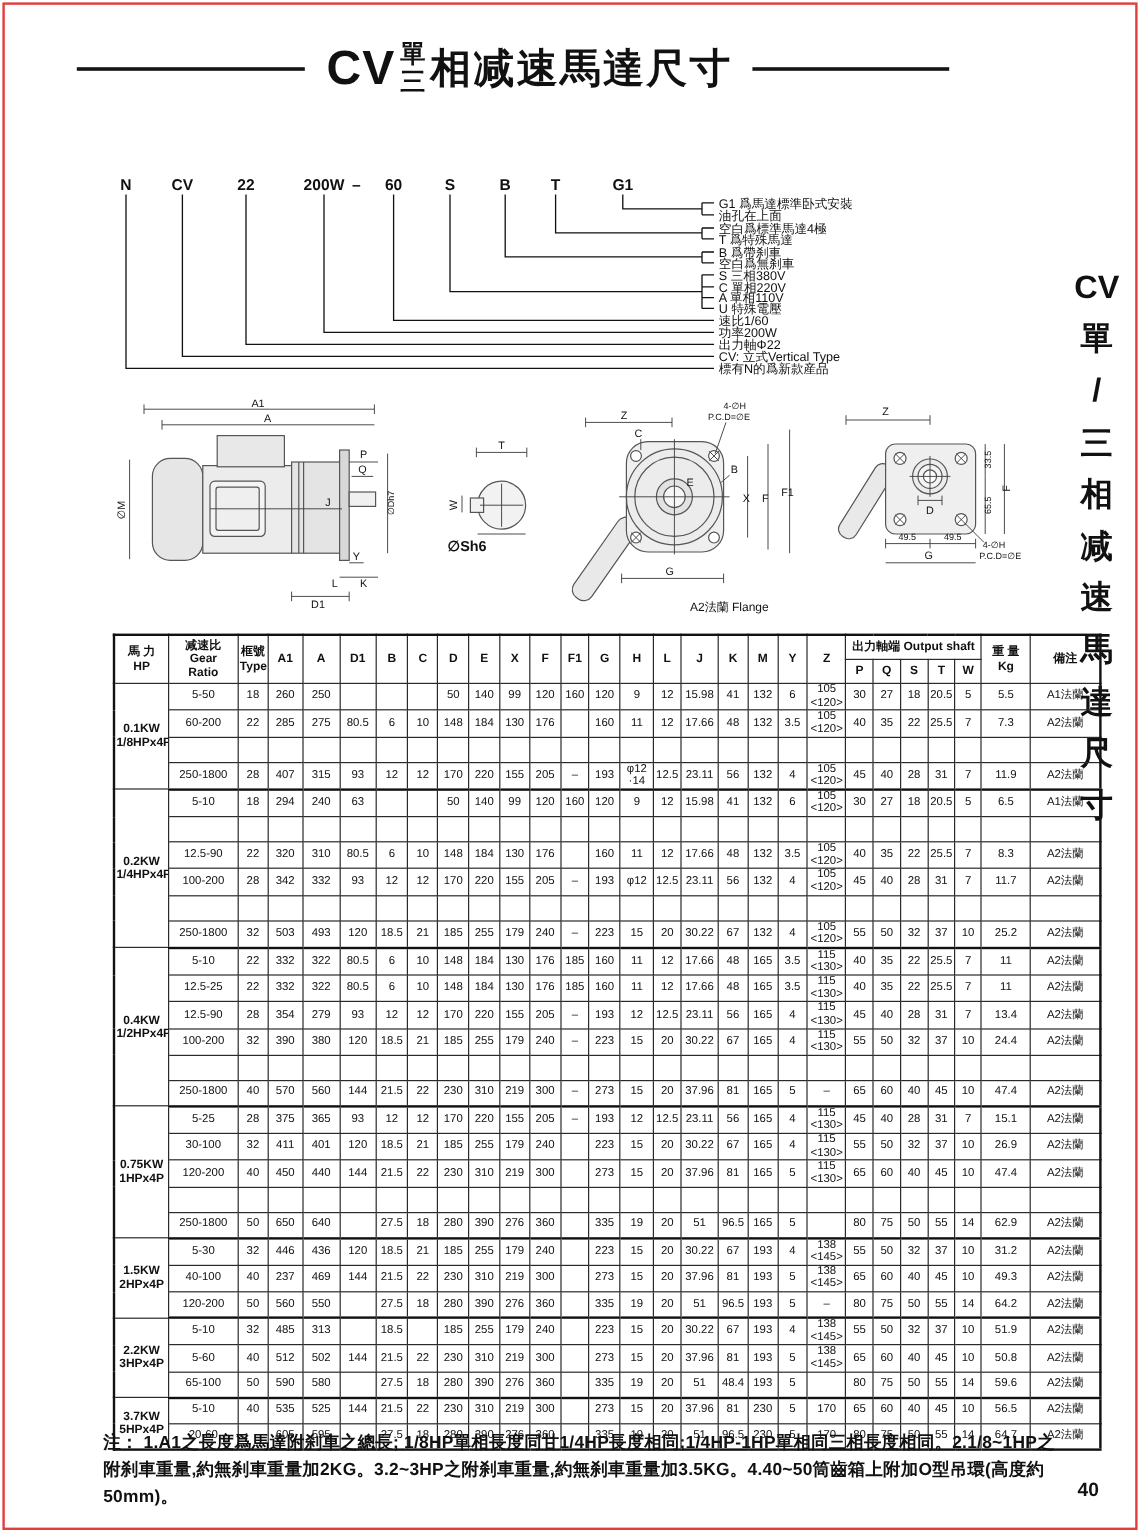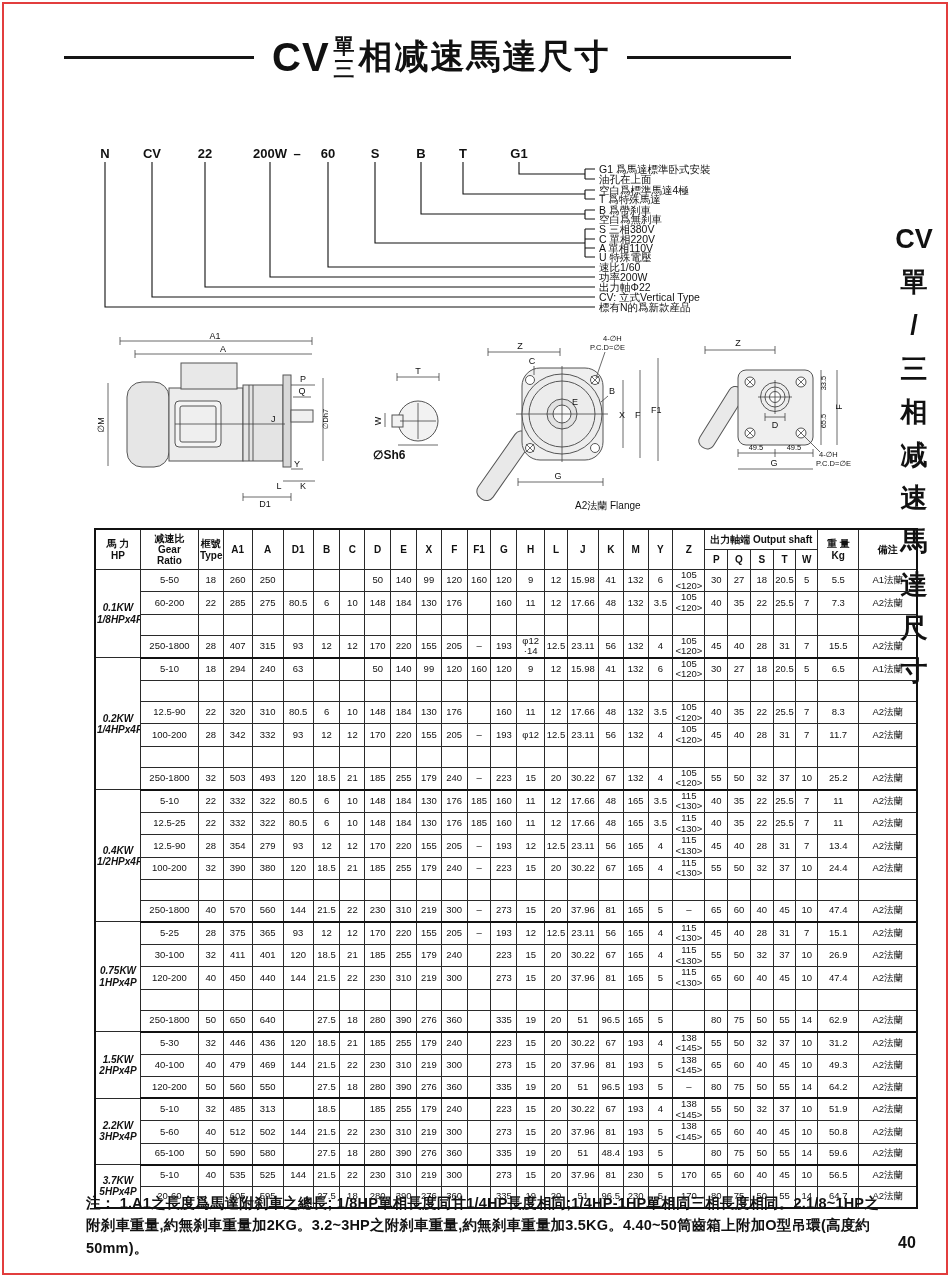--- a/index.html
+++ b/index.html
@@ -38,21 +38,21 @@
     font-size:27px;font-weight:bold;line-height:1.6;white-space:pre-line;}
 
   
   .table-wrap{position:absolute;left:62px;top:528px;margin-left:32px;}
   table.dim-table{border-collapse:collapse;table-layout:fixed;width:824px;
     font-size:9.5px;border:2px solid #111;}
   .dim-table th,.dim-table td{border:1px solid #2a2a2a;text-align:center;vertical-align:middle;
     padding:0 1px;height:20px;white-space:pre-line;line-height:1.12;overflow:hidden;}
   .dim-table thead th{font-weight:bold;font-size:10px;height:19px;}
   .dim-table td{font-weight:normal;}
-  .dim-table .gcell{font-weight:bold;font-size:10px;font-style:italic;}
+  .dim-table .gcell{font-weight:bold;font-size:10px;}
   .dim-table tr.group-end td,.dim-table tr.group-end th{border-bottom:2px solid #111;}
 
   
   .note-text{position:absolute;left:62px;top:1192px;width:806px;font-size:14.5px;
     font-weight:600;line-height:1.55;letter-spacing:0.2px;margin-left:24px;}
   .page-number{position:absolute;left:898px;top:1234px;font-size:16px;font-weight:bold;}
 </style>
 </head>
 <body>
 
@@ -446,21 +446,21 @@
           <td>56</td>
           <td>132</td>
           <td>4</td>
           <td>105
 &lt;120&gt;</td>
           <td>45</td>
           <td>40</td>
           <td>28</td>
           <td>31</td>
           <td>7</td>
-          <td>15.5</td>
+          <td>11.9</td>
           <td>A2法蘭</td>
         </tr>
         <tr>
           <th rowspan="6" class="gcell">0.2KW
 1/4HPx4P</th>
           <td>5-10</td>
           <td>18</td>
           <td>294</td>
           <td>240</td>
           <td>63</td>
@@ -994,21 +994,21 @@
           <td>50</td>
           <td>32</td>
           <td>37</td>
           <td>10</td>
           <td>31.2</td>
           <td>A2法蘭</td>
         </tr>
         <tr>
           <td>40-100</td>
           <td>40</td>
-          <td>479</td>
+          <td>237</td>
           <td>469</td>
           <td>144</td>
           <td>21.5</td>
           <td>22</td>
           <td>230</td>
           <td>310</td>
           <td>219</td>
           <td>300</td>
           <td></td>
           <td>273</td>

